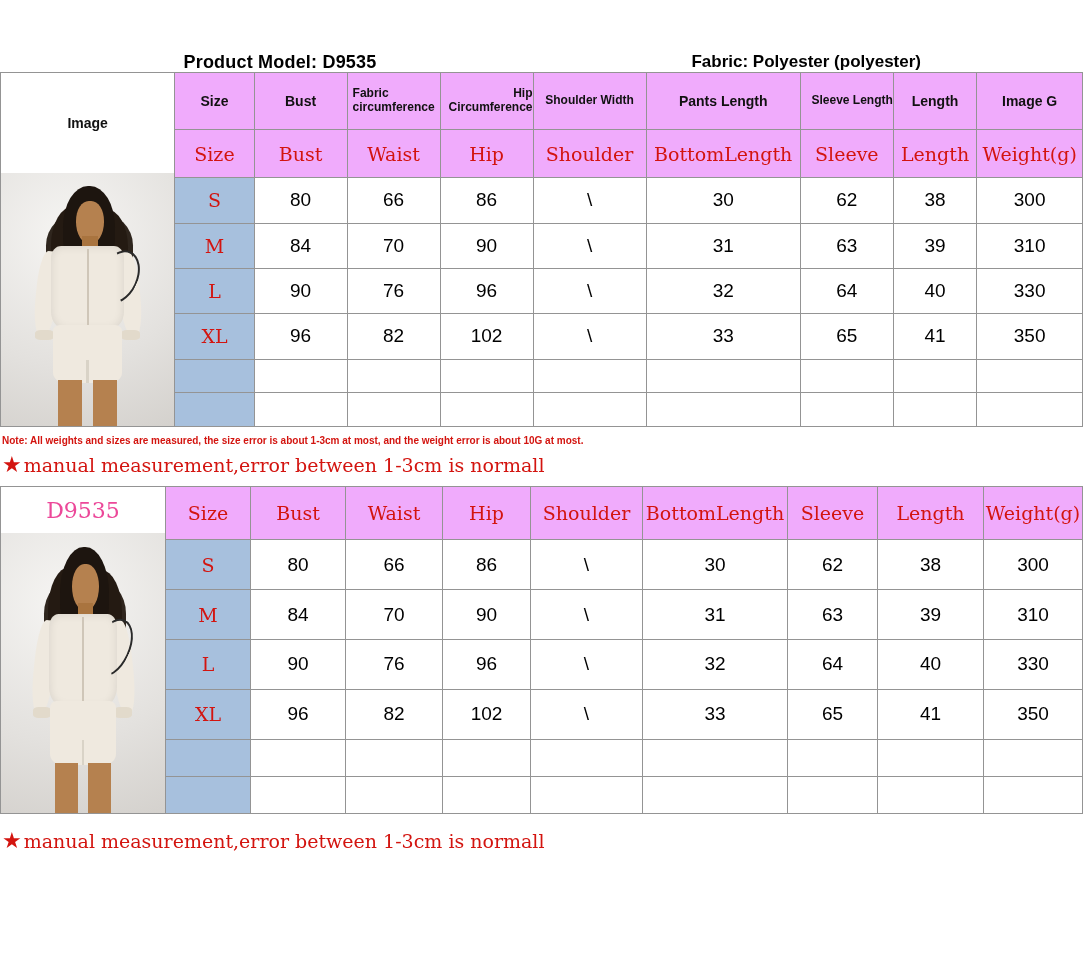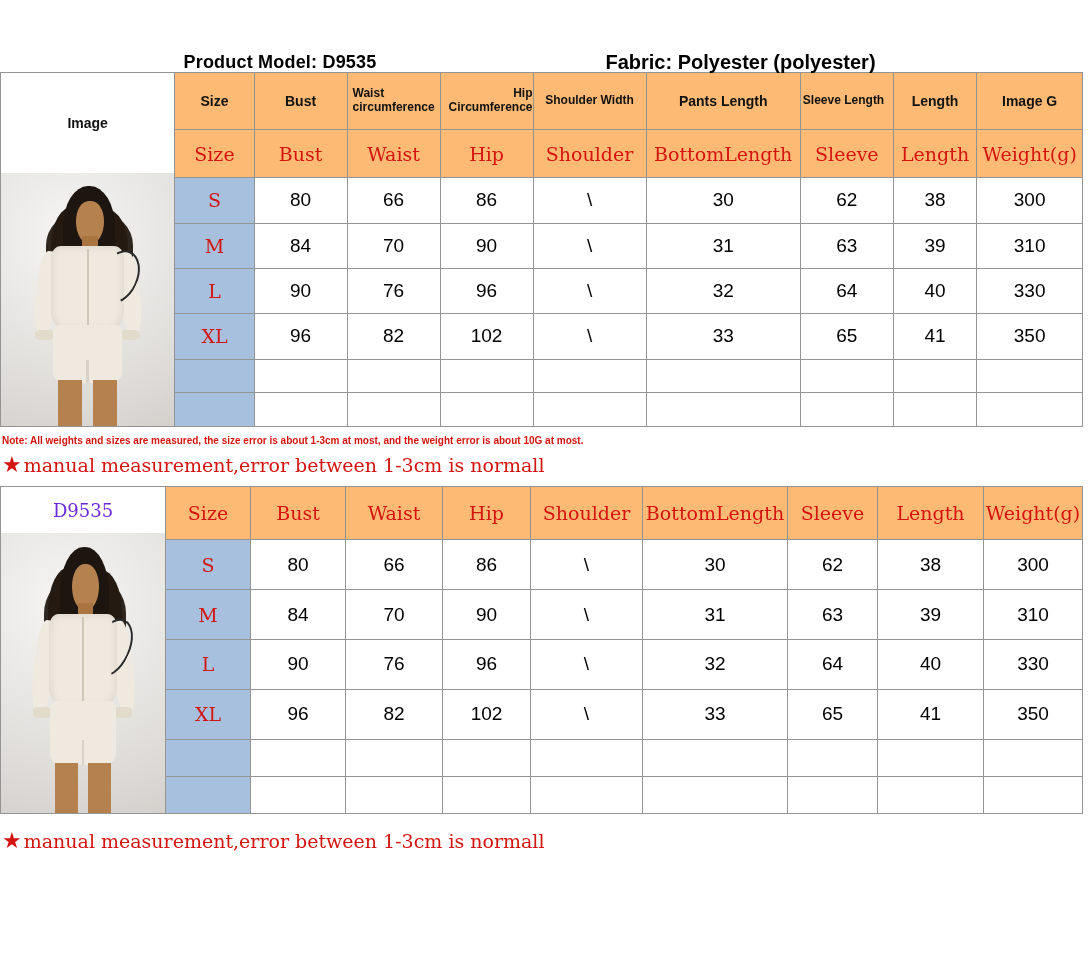--- a/index.html
+++ b/index.html
@@ -22,40 +22,40 @@
   }
   .top-header .model {
     width: 560px;
     text-align: center;
     font-weight: bold;
     font-size: 18px;
     letter-spacing: .2px;
   }
   .top-header .fabric {
     flex: 1;
-    text-align: center;
+    text-align: right;
     font-weight: bold;
-    font-size: 20px;
+    font-size: 17px;
     padding-right: 52px;
   }
 
   
   table.sizetab {
     border-collapse: collapse;
     width: 1083px;
     margin: 0;
     table-layout: fixed;
   }
   table.sizetab td, table.sizetab th {
     border: 1px solid #949494;
     text-align: center;
     vertical-align: middle;
     padding: 0;
   }
-  .hdr-blue { background: #fdba74; }
+  .hdr-blue { background: #f0abfc; }
   .cell-blue { background: #a7c0dd; }
 
   .serif-red {
     font-family: "DejaVu Serif", serif;
     color: #d3140f;
     font-size: 19px;
   }
   .small-blk {
     font-family: "Liberation Sans", sans-serif;
     font-weight: bold;
@@ -208,22 +208,22 @@
     font-family: "DejaVu Serif", serif;
     font-size: 19px;
     color: #d3140f;
     padding: 16px 0 10px 2px;
     display: flex;
     align-items: center;
     gap: 2px;
   }
   .d9535-label {
     font-family: "DejaVu Serif", serif;
-    font-size: 18px;
-    color: #6d28d9;
+    font-size: 22px;
+    color: #ec4899;
     border-radius: 10px;
   }
 </style>
 </head>
 <body>
 
 <div class="page">
 
   <div class="top-header">
     <div class="model">Product Model: D9535</div>
@@ -263,25 +263,25 @@
               <div class="ph-shorts"></div>
               <div class="ph-gap"></div>
               <div class="ph-legL"></div>
               <div class="ph-legR"></div>
               <div class="ph-cord"></div>
             </div>
           </div>
         </td>
         <td class="hdr-blue mid-blk" style="height:54px">Size</td>
         <td class="hdr-blue mid-blk">Bust</td>
-        <td class="hdr-blue small-blk" style="text-align:left;padding-left:5px">Waist circumference</td>
+        <td class="hdr-blue small-blk" style="text-align:left;padding-left:5px">Fabric circumference</td>
         <td class="hdr-blue small-blk" style="text-align:right;">Hip Circumference</td>
         <td class="hdr-blue small-blk">Shoulder Width</td>
         <td class="hdr-blue mid-blk">Pants Length</td>
-        <td class="hdr-blue small-blk" style="text-align:left;padding-left:2px">Sleeve Length</td>
+        <td class="hdr-blue small-blk" style="text-align:right;padding-left:2px">Sleeve Length</td>
         <td class="hdr-blue mid-blk">Length</td>
         <td class="hdr-blue mid-blk">Image G</td>
       </tr>
       <tr>
         <td class="hdr-blue serif-red" style="height:46px">Size</td>
         <td class="hdr-blue serif-red">Bust</td>
         <td class="hdr-blue serif-red">Waist</td>
         <td class="hdr-blue serif-red">Hip</td>
         <td class="hdr-blue serif-red">Shoulder</td>
         <td class="hdr-blue serif-red" colspan="1">BottomLength</td>

